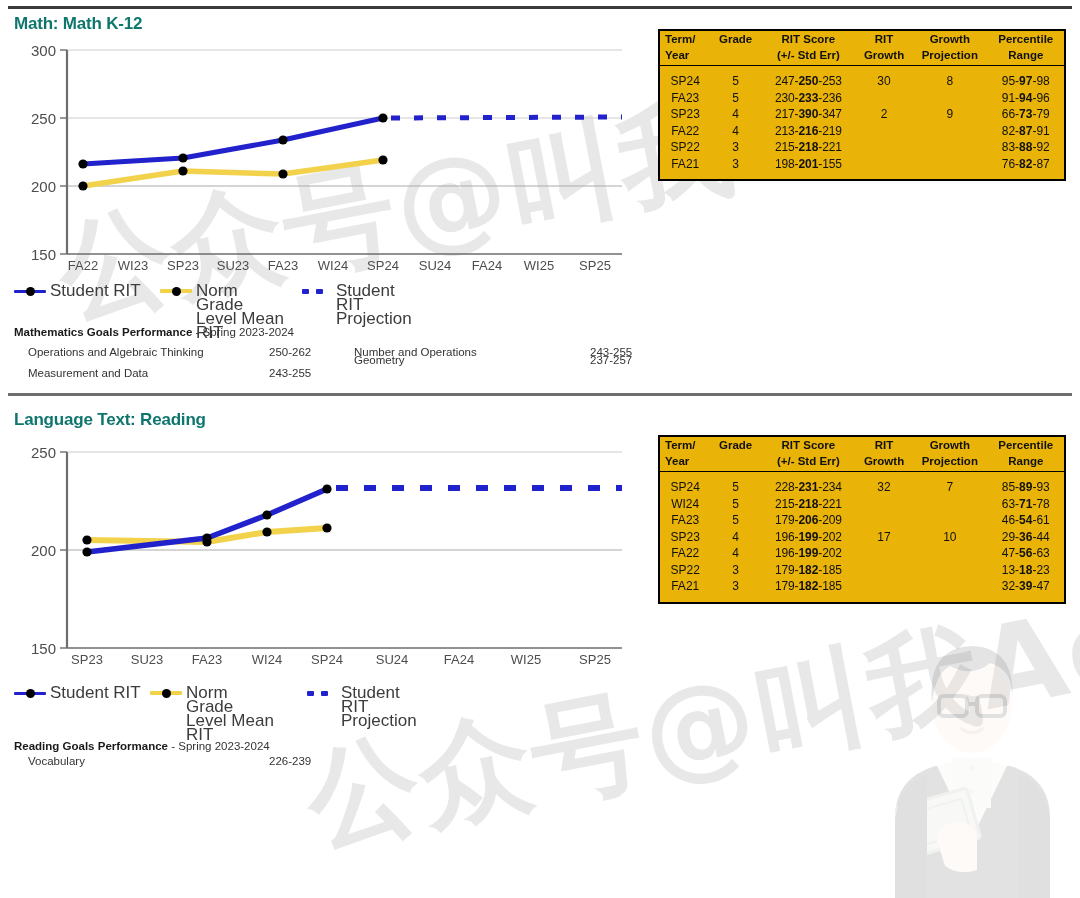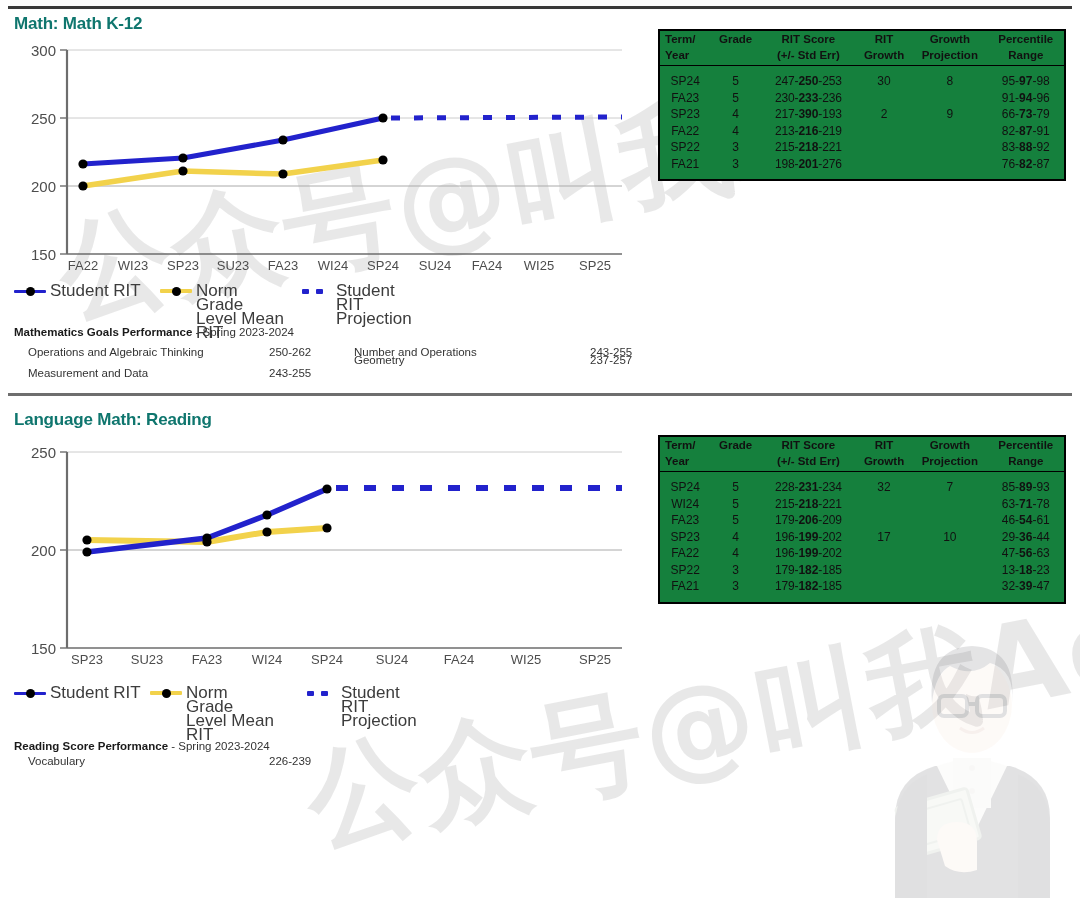--- a/index.html
+++ b/index.html
@@ -53,21 +53,21 @@
   .goal-row{position:relative;height:21px;}
   .goal-name{position:absolute;left:14px;top:3px;}
   .goal-val{position:absolute;left:255px;top:3px;}
   .goal-name2{position:absolute;left:340px;top:3px;}
   .goal-val2{position:absolute;left:576px;top:3px;}
   .lexile-row{position:relative;height:20px;width:305px;background:#d3d3d3;}
   .lexile-row .goal-name{top:3px;}
   .lexile-row .goal-val{left:222px;top:3px;}
 
   
-  .rit-table{position:absolute;border:2px solid #000;background:#15803d;}
+  .rit-table{position:absolute;border:2px solid #000;background:#eab308;}
   table.rit{border-collapse:collapse;font-size:12px;color:#111;}
   table.rit th{
     font-size:11.5px;font-weight:700;text-align:center;
     padding:2px 5px 1px 5px;line-height:13px;vertical-align:top;
   }
   table.rit thead tr.hdr2 th{border-bottom:1.6px solid #000;padding-bottom:3px;}
   table.rit td{padding:0px 5px;line-height:16.5px;text-align:center;white-space:nowrap;}
   td.term{text-align:left;font-size:12px;}
   td.score{text-align:center;letter-spacing:-0.1px;}
   b{font-weight:700;}
@@ -208,21 +208,21 @@
           <td class="term">FA23</td>
           <td>5</td>
           <td class="score"><span>230-</span><b>233</b><span>-236</span></td>
           <td></td>
           <td></td>
           <td><span>91-</span><b>94</b><span>-96</span></td>
         </tr>
         <tr>
           <td class="term">SP23</td>
           <td>4</td>
-          <td class="score"><span>217-</span><b>390</b><span>-193</span></td>
+          <td class="score"><span>217-</span><b>390</b><span>-347</span></td>
           <td>2</td>
           <td>9</td>
           <td><span>66-</span><b>73</b><span>-79</span></td>
         </tr>
         <tr>
           <td class="term">FA22</td>
           <td>4</td>
           <td class="score"><span>213-</span><b>216</b><span>-219</span></td>
           <td></td>
           <td></td>
@@ -232,34 +232,34 @@
           <td class="term">SP22</td>
           <td>3</td>
           <td class="score"><span>215-</span><b>218</b><span>-221</span></td>
           <td></td>
           <td></td>
           <td><span>83-</span><b>88</b><span>-92</span></td>
         </tr>
         <tr>
           <td class="term">FA21</td>
           <td>3</td>
-          <td class="score"><span>198-</span><b>201</b><span>-276</span></td>
+          <td class="score"><span>198-</span><b>201</b><span>-155</span></td>
           <td></td>
           <td></td>
           <td><span>76-</span><b>82</b><span>-87</span></td>
         </tr>
         <tr class="spacer-row">
             <td colspan="6"></td>
           </tr>
       </tbody>
     </table>
   </div>
 
   <div class="midrule" style="top:393px"></div>
-  <div class="sect-title" style="left:14px;top:410px">Language Math: Reading</div>
+  <div class="sect-title" style="left:14px;top:410px">Language Text: Reading</div>
 
   <div class="chart" style="left:10px;top:440px">
     <svg width="640" height="230" viewBox="0 0 640 230">
       <line x1="57" y1="12" x2="612" y2="12" stroke="#cccccc" stroke-width="1"></line>
       <line x1="57" y1="110" x2="612" y2="110" stroke="#aaaaaa" stroke-width="1"></line>
       <line x1="57" y1="12" x2="57" y2="208" stroke="#6d6d6d" stroke-width="2.2"></line>
       <line x1="57" y1="208" x2="612" y2="208" stroke="#6d6d6d" stroke-width="1.6"></line>
       <line x1="50" y1="12" x2="57" y2="12" stroke="#6d6d6d" stroke-width="1.4"></line>
       <line x1="50" y1="110" x2="57" y2="110" stroke="#6d6d6d" stroke-width="1.4"></line>
       <line x1="50" y1="208" x2="57" y2="208" stroke="#6d6d6d" stroke-width="1.4"></line>
@@ -312,21 +312,21 @@
     <div class="lg-item" style="left:305px;top:8px">
       <span class="swatch">
         <span class="sw-dash" style="left:2px;background:#2222cc"></span>
         <span class="sw-dash" style="left:16px;background:#2222cc"></span>
       </span>
       <span class="lg-txt">Student RIT Projection</span>
     </div>
   </div>
 
   <div class="goals" style="left:14px;top:740px;width:640px">
-    <div class="goals-hd"><span style="font-weight:700;color:#1a1a1a">Reading Score Performance</span><span> - Spring 2023-2024</span></div>
+    <div class="goals-hd"><span style="font-weight:700;color:#1a1a1a">Reading Goals Performance</span><span> - Spring 2023-2024</span></div>
     <div class="goal-row">
       <span class="goal-name">Vocabulary</span>
       <span class="goal-val">226-239</span>
     </div>
   </div>
 
   <div class="rit-table" style="left:658px;top:435px;width:404px">
     <table class="rit" style="width:100%">
       <thead>
         <tr>

